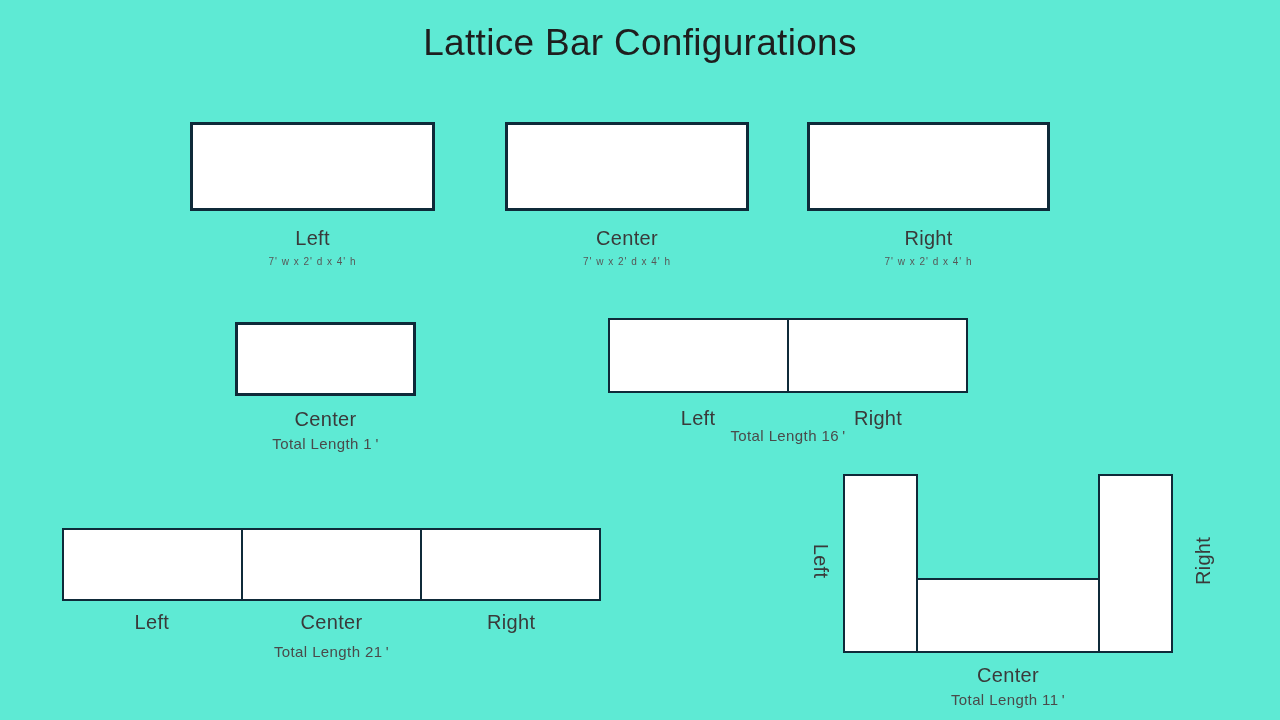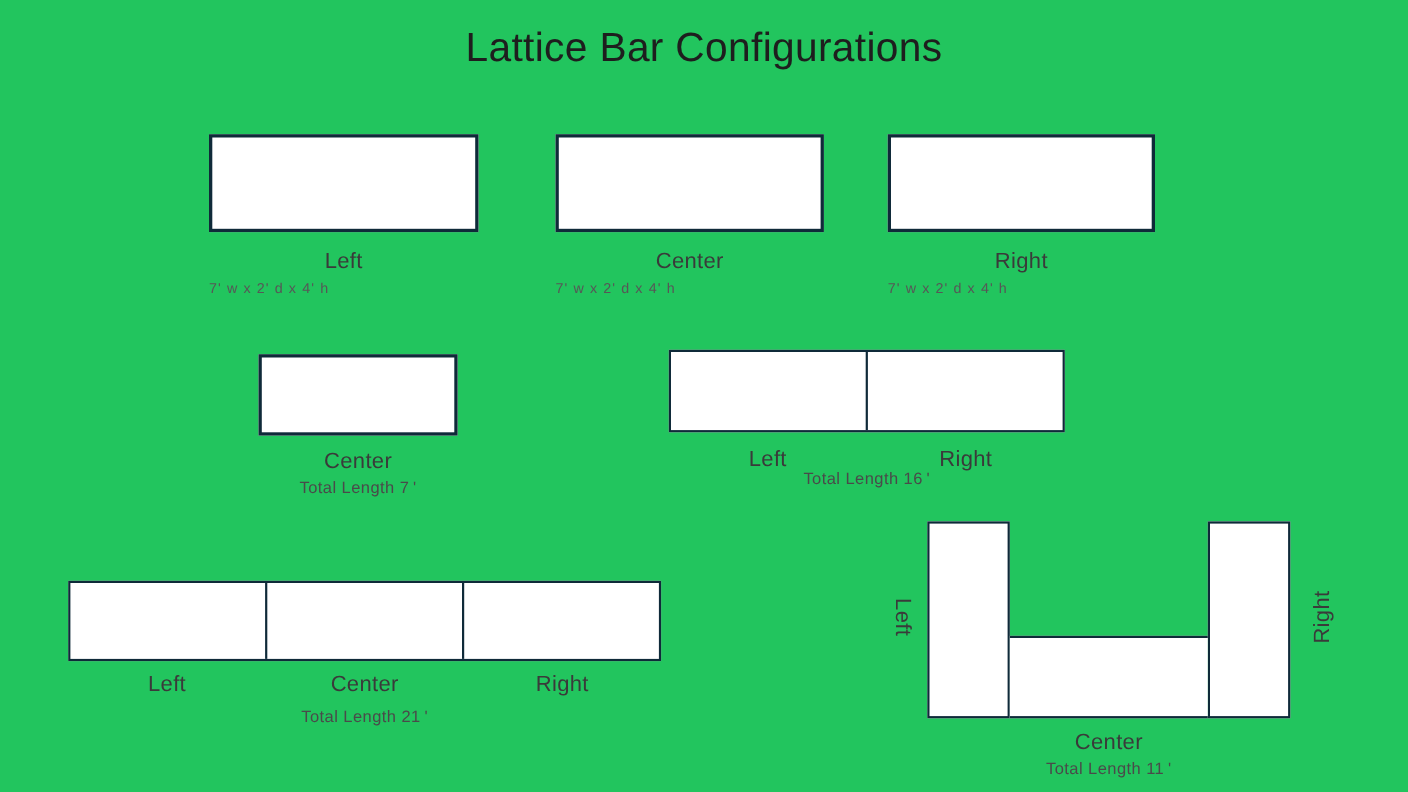--- a/index.html
+++ b/index.html
@@ -1,20 +1,20 @@
 <!DOCTYPE html>
 <html><head>
 <meta charset="utf-8">
 <style>
   html, body { margin: 0; padding: 0; background: #ffffff; }
   .canvas {
     position: relative;
     width: 1280px;
     height: 720px;
-    background: #22c55e;
+    background: #5eead4;
     font-family: "Liberation Sans", sans-serif;
     overflow: hidden;
     --outline: #0f2a39;
     --title: #1e1e1e;
     --label: #3a3a3a;
     --secondary: #575757;
   }
   .title {
     position: absolute;
     top: 22px; left: 0; width: 100%;
@@ -44,22 +44,22 @@
   .label-row .label { flex: 1; }
   .label {
     text-align: center;
     font-size: 20px;
     line-height: 23px;
     font-weight: 300;
     letter-spacing: 0.3px;
     color: var(--label);
   }
   .dims {
-    text-align: left;
-    font-size: 13px;
+    text-align: center;
+    font-size: 10px;
     line-height: 15px;
     letter-spacing: 1px;
     color: var(--secondary);
   }
   .total {
     text-align: center;
     font-size: 15px;
     line-height: 17px;
     letter-spacing: 0.4px;
     color: #4a4a4a;
@@ -108,21 +108,21 @@
 
   <div class="unit" style="left:807px; top:122px; width:243px;">
     <div class="rect" style="height:89px;"></div>
     <div class="label" style="margin-top:16px;">Right</div>
     <div class="dims" style="margin-top:4px;">7' w x 2' d x 4' h</div>
   </div>
 
   <div class="unit" style="left:235px; top:322px; width:181px;">
     <div class="rect" style="height:74px;"></div>
     <div class="label" style="margin-top:12px;">Center</div>
-    <div class="total" style="margin-top:4px;">Total Length 7 '</div>
+    <div class="total" style="margin-top:4px;">Total Length 1 '</div>
   </div>
 
   <div class="unit" style="left:608px; top:318px; width:360px;">
     <div class="split" style="height:75px;">
       <div class="cell"></div>
       <div class="cell"></div>
     </div>
     <div class="label-row" style="margin-top:14px;">
       <div class="label">Left</div>
       <div class="label">Right</div>

